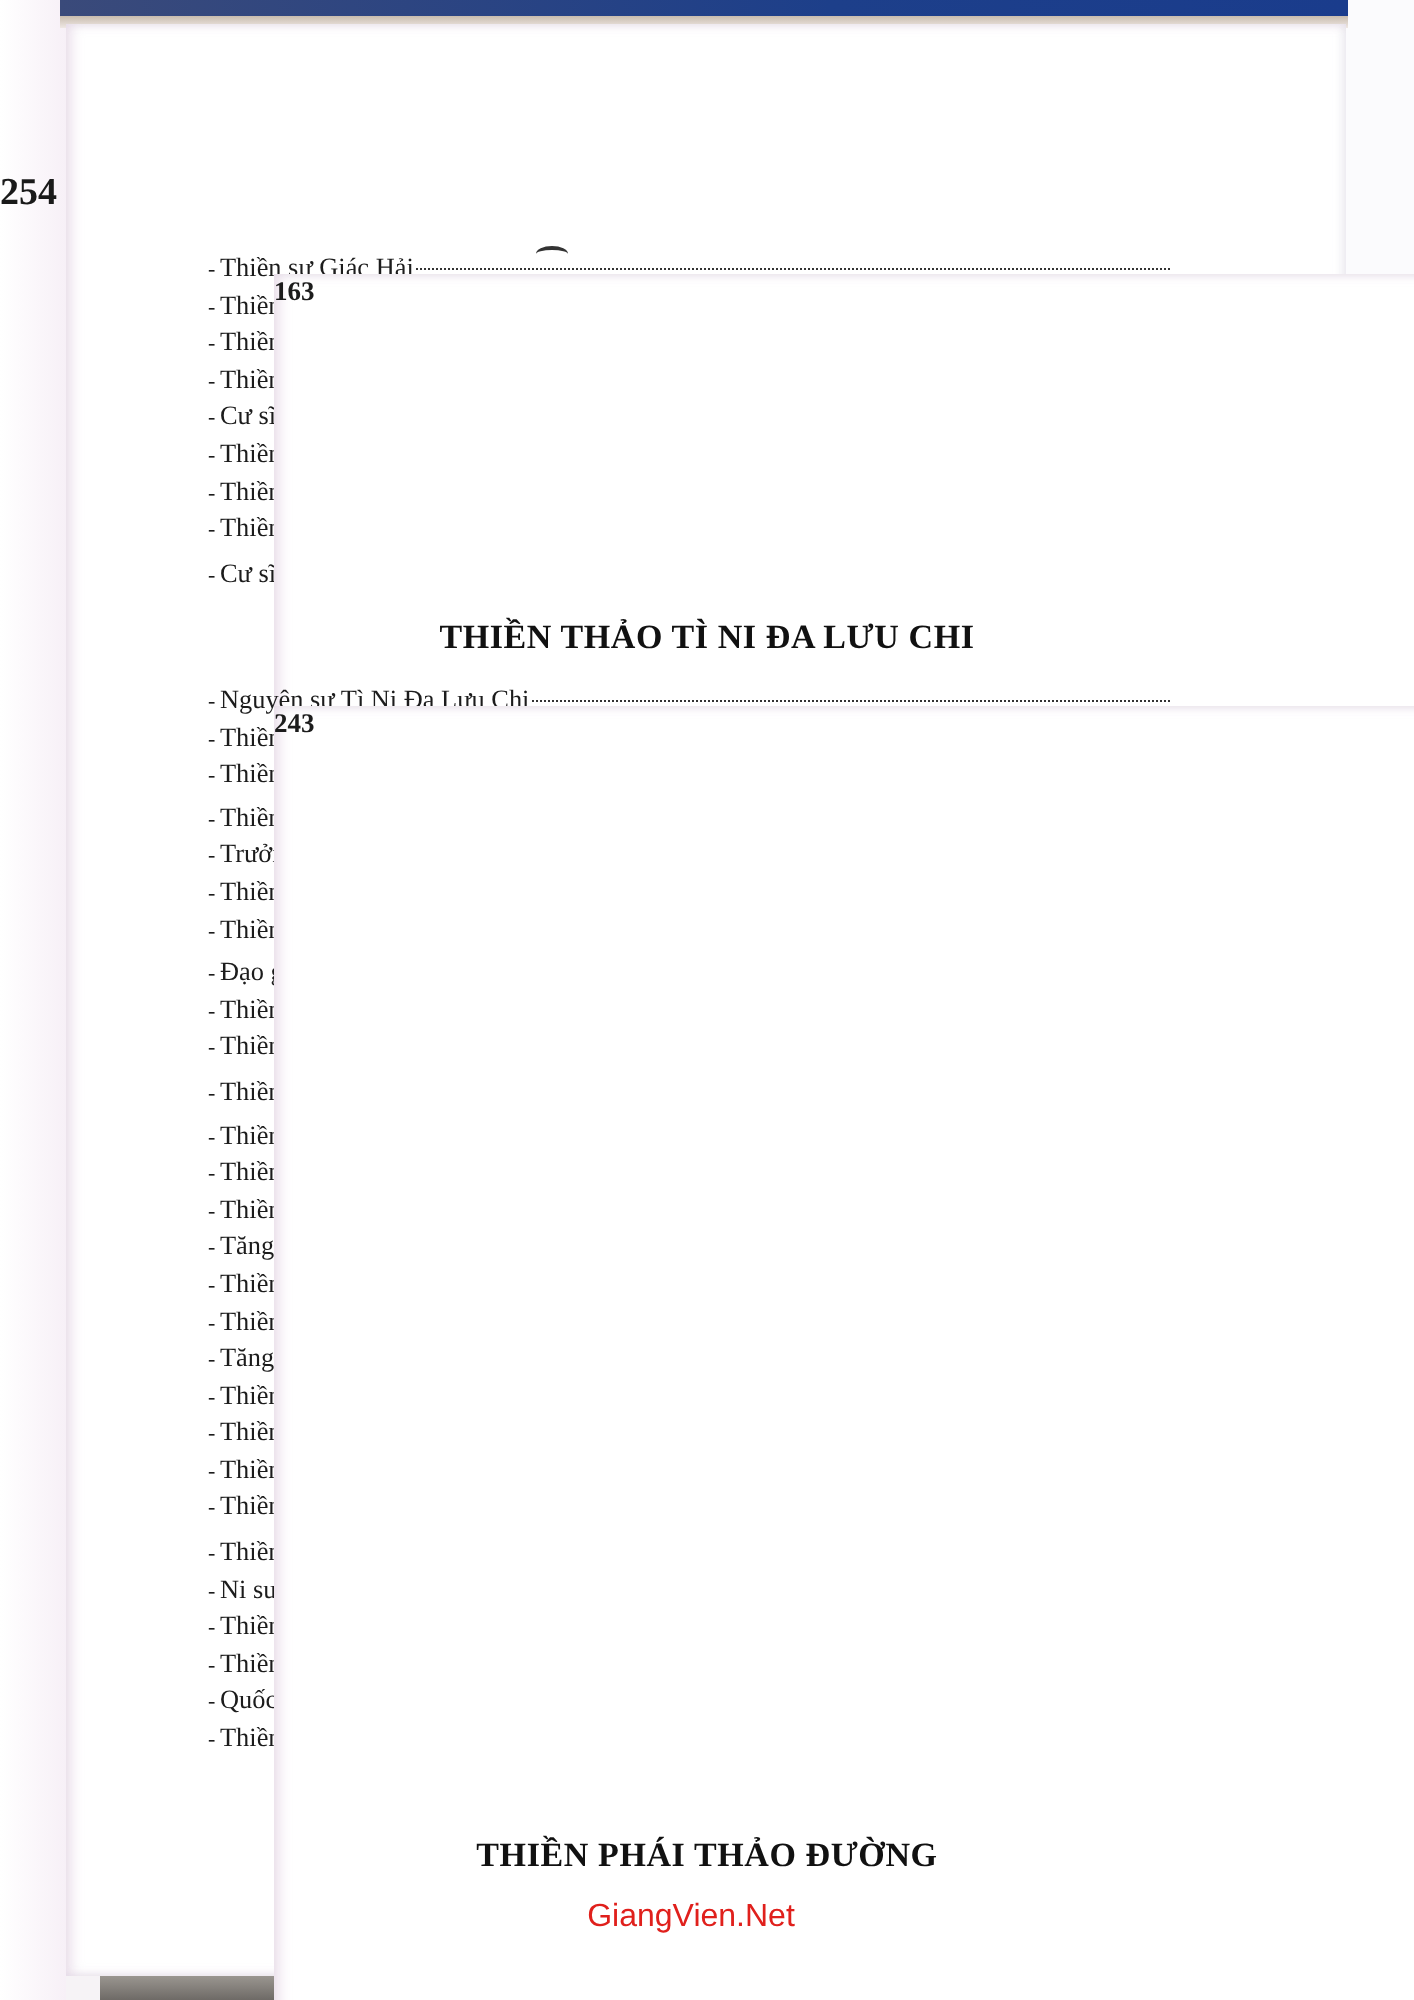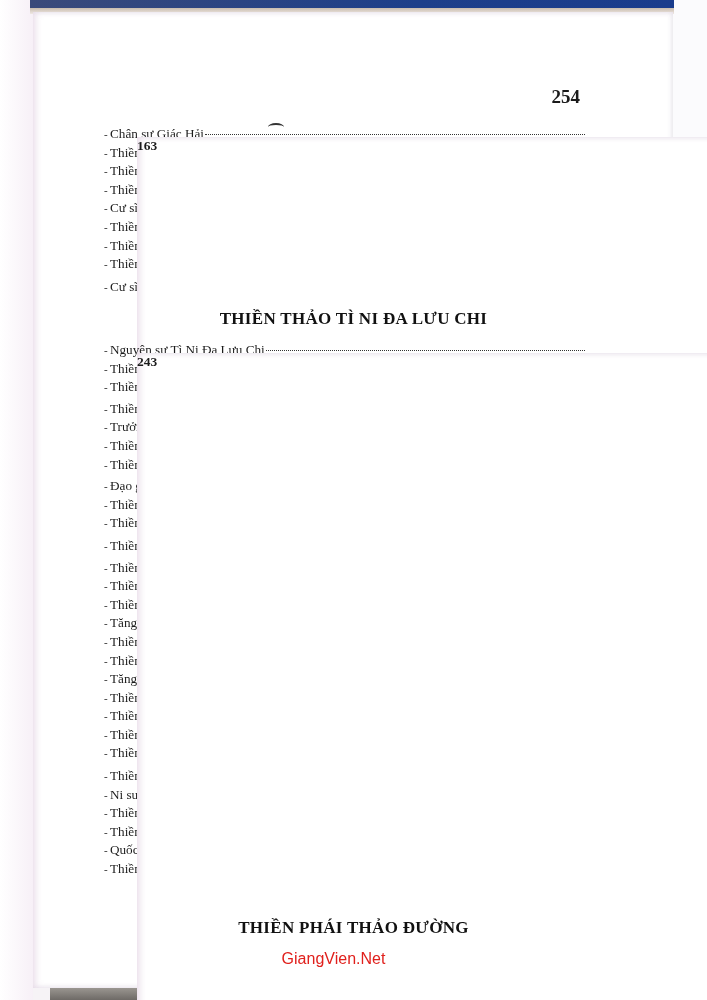--- a/index.html
+++ b/index.html
@@ -29,21 +29,21 @@
   .right-bleed {
     position: absolute; left: 673px; top: 0; width: 34px; height: 1000px;
     background: #fbfbfd;
   }
   .bottom-strip {
     position: absolute; left: 50px; top: 988px; width: 624px; height: 12px;
     background: linear-gradient(180deg, #9a9690, #6e6a66);
   }
   .page-number {
     position: absolute; left: 0; width: 580px; top: 86px;
-    text-align: right; font-weight: bold; font-size: 19px; color: #1a1a1a;
+    text-align: left; font-weight: bold; font-size: 19px; color: #1a1a1a;
   }
   .toc {
     position: absolute; left: 104px; width: 482px;
     color: #1c1c1c;
   }
   .toc-entry {
     display: flex; align-items: baseline;
     font-size: 13.2px; line-height: 18.6px; height: 18.6px;
     white-space: nowrap;
   }
@@ -55,20 +55,21 @@
   }
   .toc-entry .page { flex: none; font-weight: bold; font-size: 13.5px; }
   .section-title {
     position: absolute; left: 0; width: 707px; text-align: center;
     font-weight: bold; font-size: 17px; letter-spacing: 0.3px; color: #111;
   }
   .watermark {
     position: absolute; left: 0; width: 667px; top: 950px; text-align: center;
     font-family: "Liberation Sans", "DejaVu Sans", sans-serif;
     font-size: 16px;
+    padding-left: 12px;
   }
   .scratch {
     position: absolute; border-top: 2px solid #333; border-radius: 50% 50% 0 0;
   }
 </style>
 </head>
 <body>
 
 <div class="left-bleed"></div>
 <div class="right-bleed"></div>
@@ -78,21 +79,21 @@
 <div class="bottom-strip"></div>
 
 <div class="scratch" style="left:268px;top:123px;width:16px;height:6px;"></div>
 <div class="scratch" style="left:291px;top:144px;width:8px;height:4px;border-top-width:1.5px;"></div>
 
 <div class="page-number">254</div>
 
 <div class="toc" id="toc-s0" style="top:125px;">
     <div class="toc-entry">
       <span class="dash">-</span>
-      <span class="title">Chân sư Giác Hải</span>
+      <span class="title">Thiền sư Giác Hải</span>
       <span class="leader"></span>
       <span class="page">138</span>
     </div>
     <div class="toc-entry">
       <span class="dash">-</span>
       <span class="title">Thiền sư Nguyên Học</span>
       <span class="leader"></span>
       <span class="page">141</span>
     </div>
     <div class="toc-entry">

